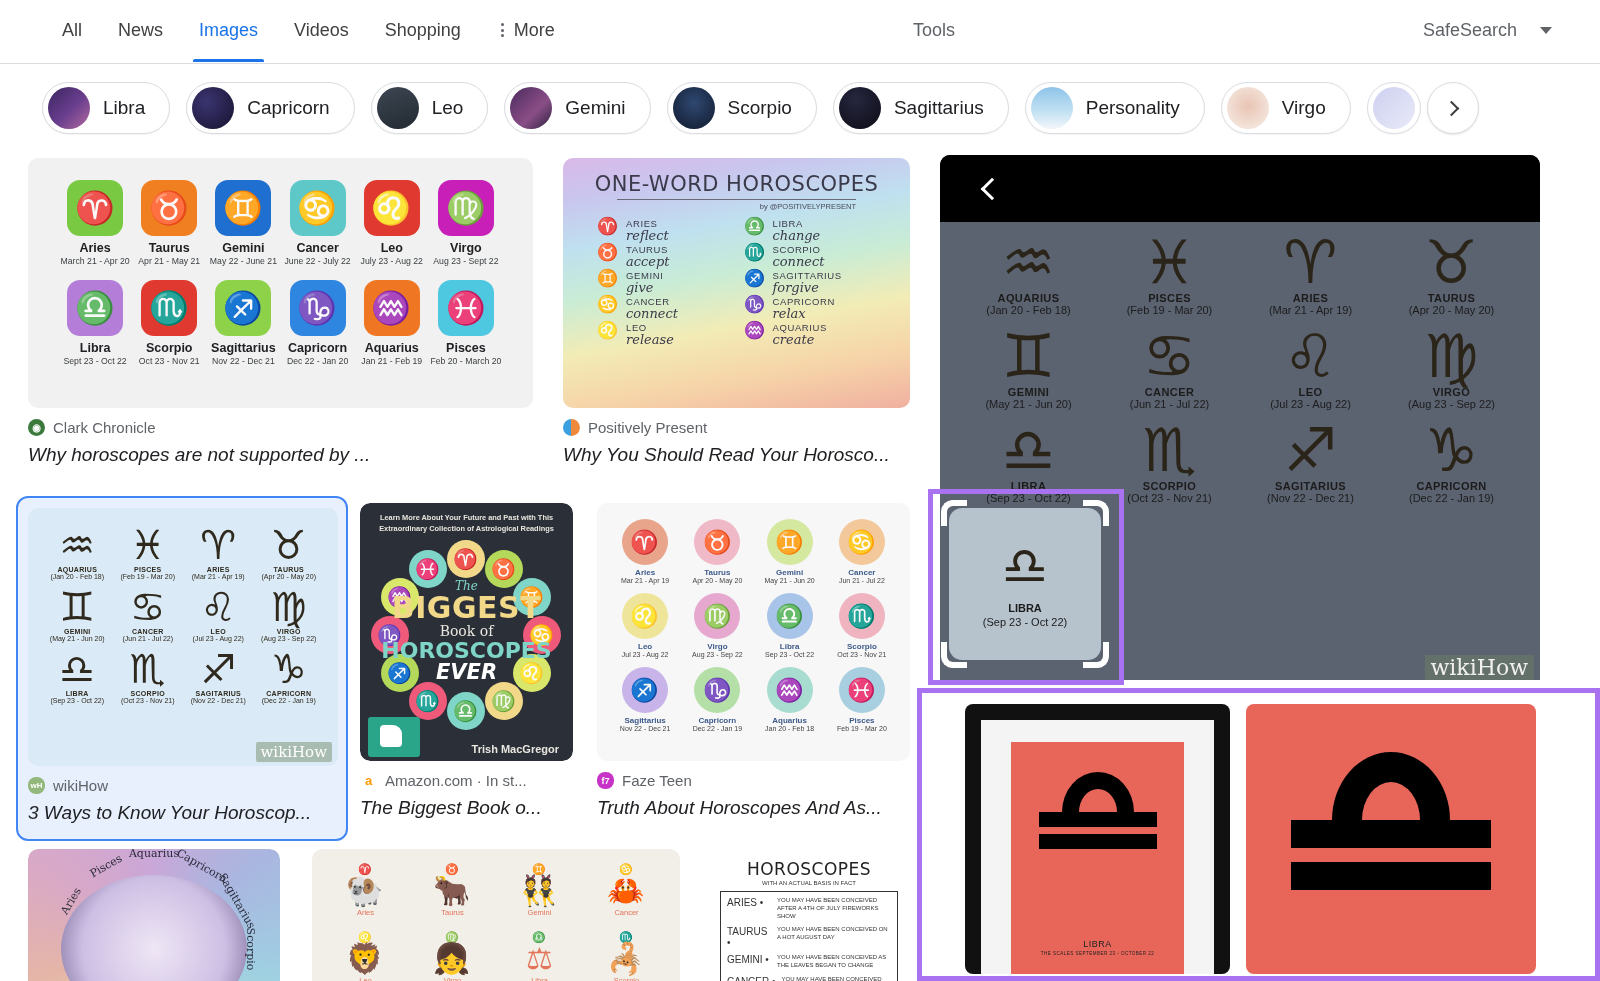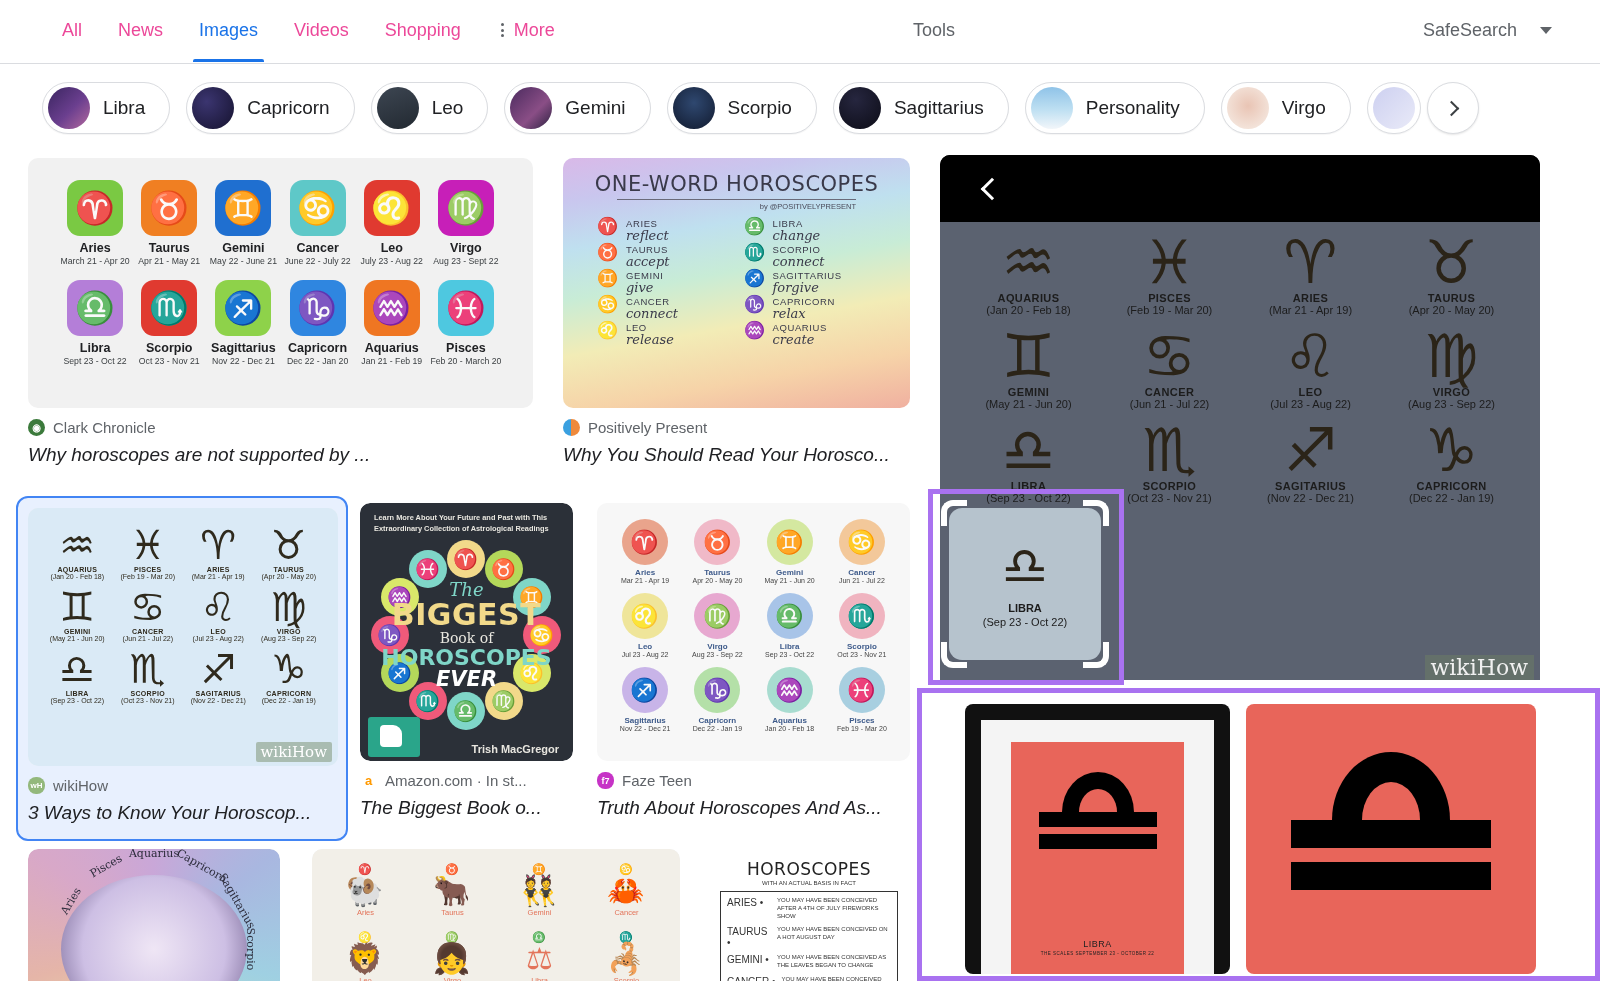--- a/index.html
+++ b/index.html
@@ -14,21 +14,21 @@
 
   
   .topnav {
     position: absolute; top: 0; left: 0; width: 1600px; height: 64px;
     background: #fff;
     border-bottom: 1px solid #dadce0;
   }
   .nav-tabs { position: absolute; left: 44px; top: 0; height: 64px; display: flex; align-items: flex-start; }
   .nav-tab {
     position: relative;
-    font-size: 18px; color: #ec4899;
+    font-size: 18px; color: #404040;
     padding: 18px 18px 20px 18px;
     cursor: pointer; white-space: nowrap;
     line-height: 24px;
   }
   .nav-tab.active { color: #1a73e8; }
   .nav-tab.active::after {
     content: ""; position: absolute; left: 12px; right: 12px; bottom: 0;
     height: 3px; background: #1a73e8; border-radius: 2px 2px 0 0;
   }
   .nav-tab.more { display: flex; align-items: center; gap: 9px; padding-left: 22px; }
@@ -158,25 +158,25 @@
   .wh-name { font-size: 7px; font-weight: bold; color: #2f2a1d; letter-spacing: .3px; }
   .wh-date { font-size: 7px; color: #2f2a1d; }
   .wh-brand {
     position: absolute; right: 6px; bottom: 4px;
     font-family: "DejaVu Serif", serif; font-size: 15px; color: #fff;
     background: rgba(130,150,120,.55); padding: 1px 5px; border-radius: 2px;
   }
 
   
   .bk { width:100%; height:100%; background:#2b3038; border-radius:10px; position:relative; overflow:hidden; }
-  .bk-top { text-align:left; color:#e8e6df; font-size:7.4px; line-height:1.45; padding:10px 14px 0; font-weight:bold; }
+  .bk-top { text-align:center; color:#e8e6df; font-size:7.4px; line-height:1.45; padding:10px 14px 0; font-weight:bold; }
   .bk-ring { position:absolute; inset:0; }
   .bk-dot { position:absolute; width:38px; height:38px; border-radius:50%; display:flex; align-items:center; justify-content:center; font-size:20px; color:#2b3038; }
   .bk-title { position:absolute; left:0; right:0; top:76px; text-align:center; }
-  .bk-t1 { font-family:"DejaVu Serif",serif; font-style:italic; color:#7fd6c8; font-size:18px; }
+  .bk-t1 { font-family:"DejaVu Serif",serif; font-style:italic; color:#7fd6c8; font-size:12px; }
   .bk-t2 { font-family:"DejaVu Sans",sans-serif; font-weight:bold; color:#f2d98a; font-size:30px; letter-spacing:.5px; line-height:1; }
   .bk-t3 { font-family:"DejaVu Serif",serif; color:#e8e6df; font-size:14px; }
   .bk-t4 { font-family:"DejaVu Sans",sans-serif; font-weight:bold; color:#7fd6c8; font-size:22px; line-height:1.05; }
   .bk-t5 { font-family:"DejaVu Sans",sans-serif; font-weight:bold; font-style:italic; color:#fff; font-size:21px; line-height:1; }
   .bk-author { position:absolute; right:14px; bottom:6px; color:#e8e6df; font-size:11px; font-weight:bold; }
   .bk-badge { position:absolute; left:8px; bottom:4px; width:52px; height:40px; background:#2aa58a; border-radius:3px; }
   .bk-tag { position:absolute; left:20px; bottom:14px; width:22px; height:22px; background:#fff; border-radius:4px 9px 4px 4px; }
 
   
   .fz { width:100%; height:100%; background:#f7f7f7; padding:16px 12px; }

